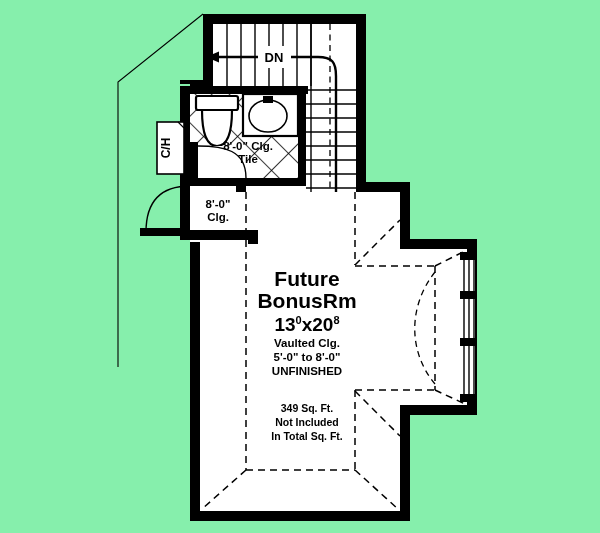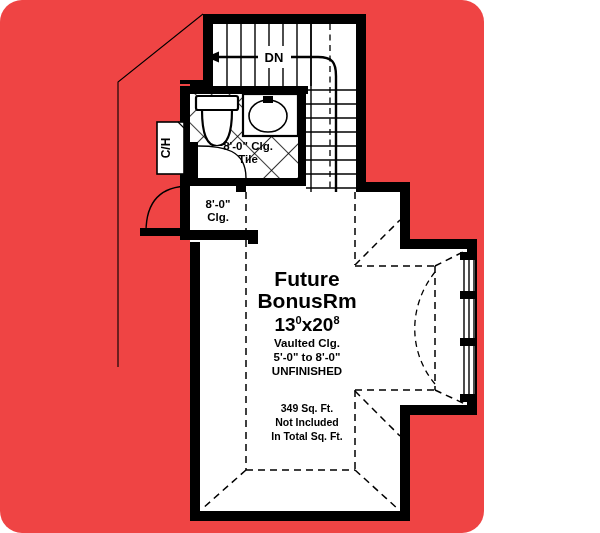--- a/index.html
+++ b/index.html
@@ -8,24 +8,23 @@
     background: #ffffff;
   }
   body {
     width: 600px;
     height: 533px;
     font-family: "Liberation Sans", sans-serif;
     overflow: hidden;
   }
   #plan-root {
     position: relative;
-    width: 484px;
+    width: 600px;
     height: 533px;
-    background: #ef4444;
-    border-radius: 22px;
+    background: #86efac;
   }
   #floorplan-svg {
     display: block;
     width: 600px;
     height: 533px;
   }
   .wall {
     fill: #000000;
     stroke: none;
   }

